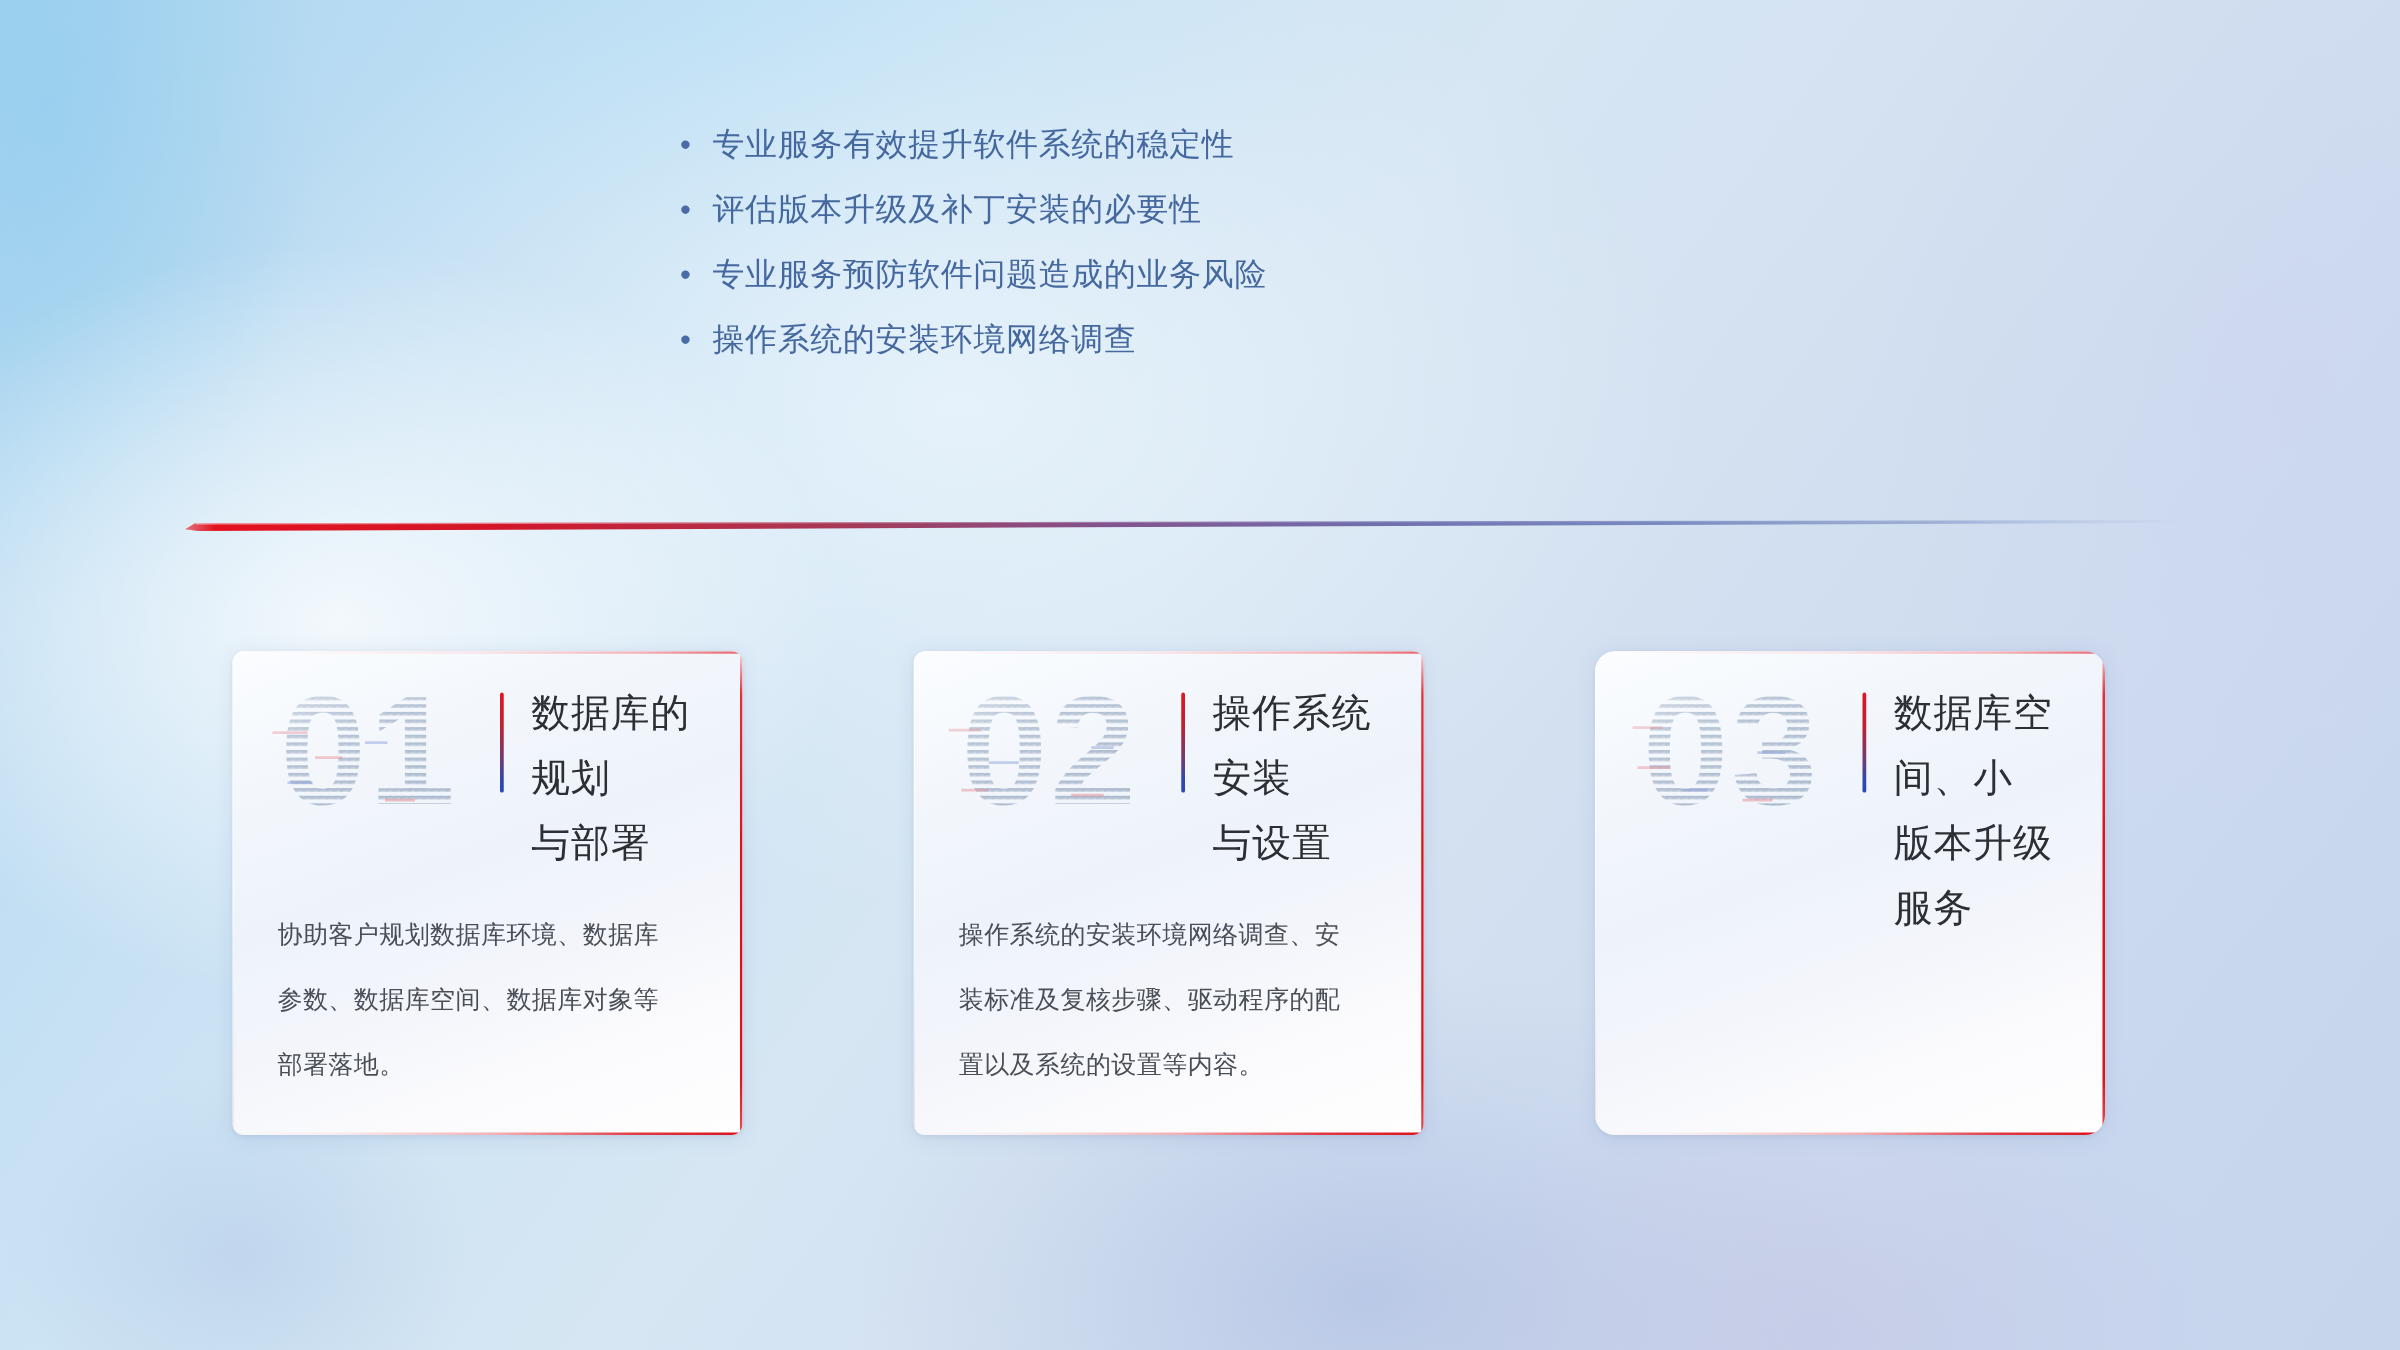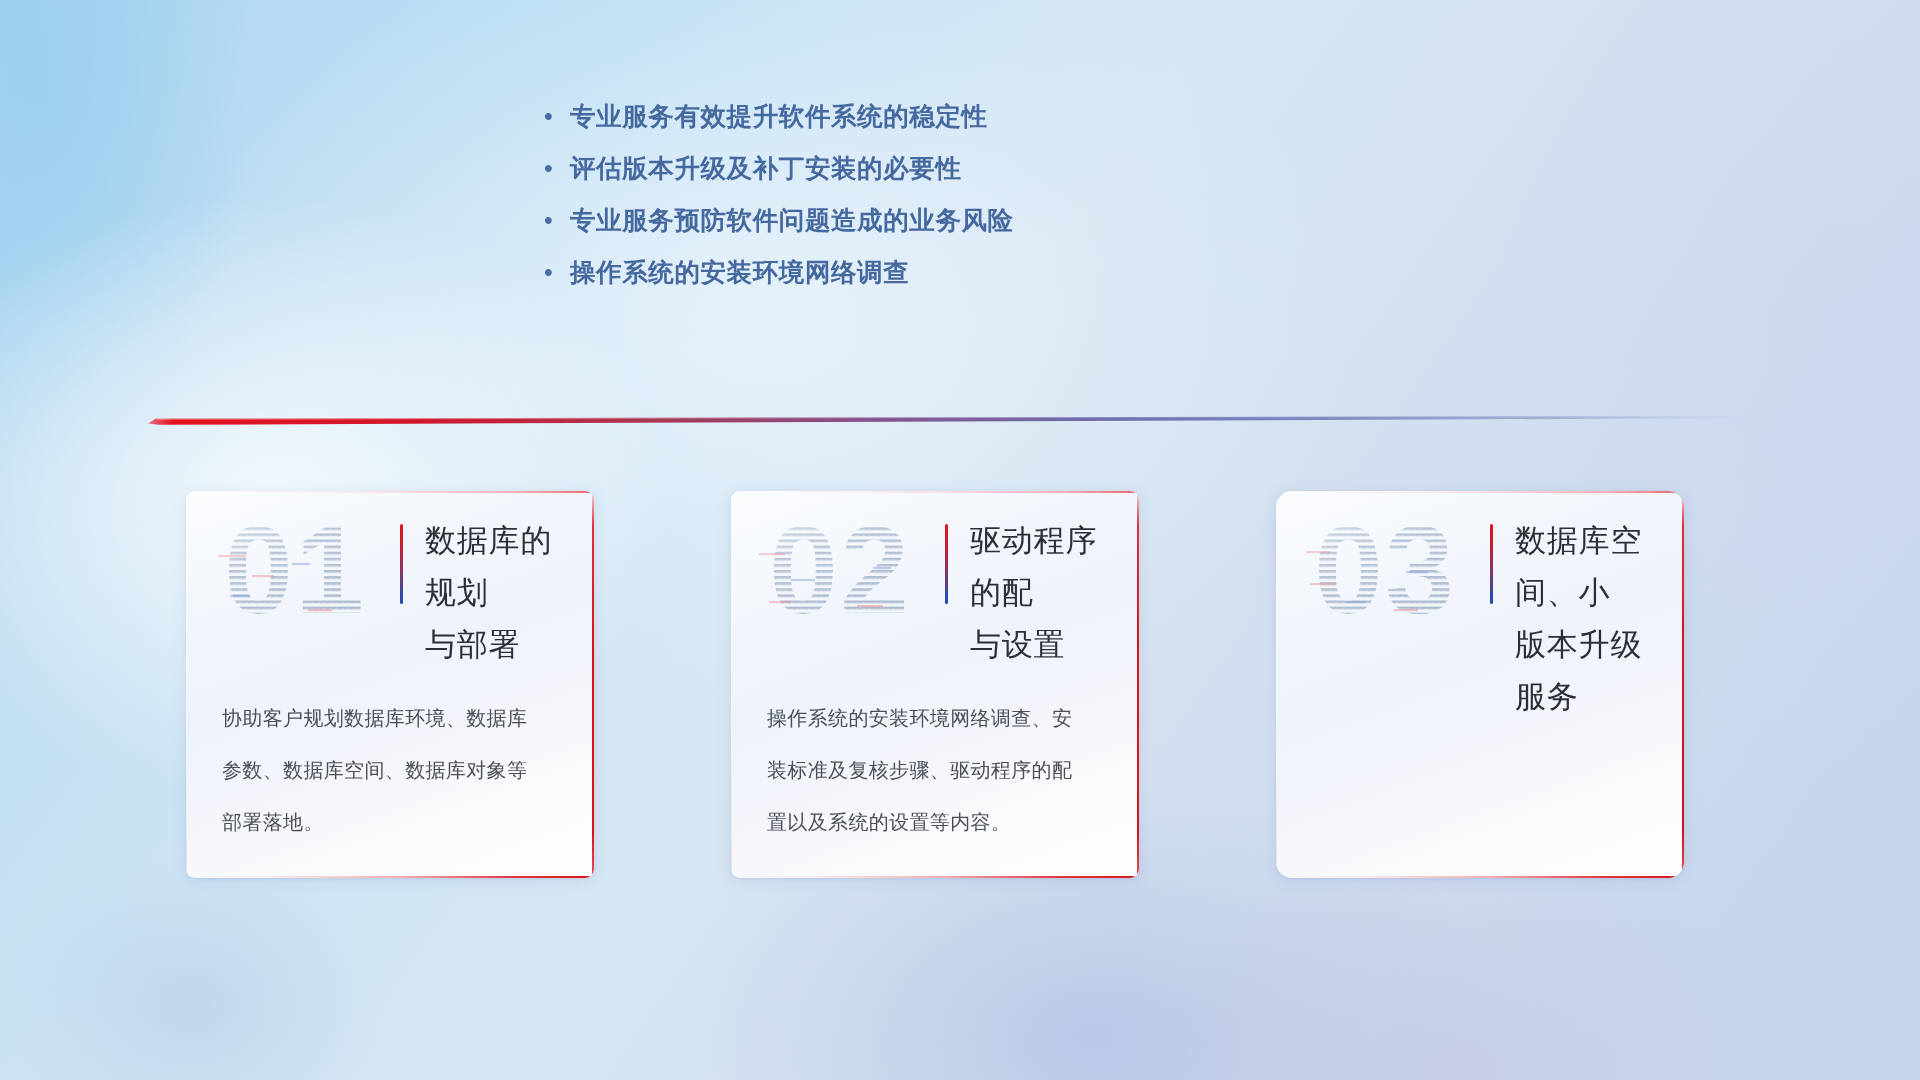--- a/index.html
+++ b/index.html
@@ -80,39 +80,39 @@
     line-height:52px;
     text-align:left;
     padding-left:4px;
   }
   .bullet-text{
     color:#45689f;
     font-size:25.5px;
     line-height:52px;
     letter-spacing:.6px;
     white-space:nowrap;
-    font-weight:700;
+    font-weight:400;
   }
 
   
   #divider{
     position:absolute;
     left:148px; top:408px;
     width:1600px; height:22px;
   }
 
   
   #cards{
     position:absolute;
     left:0; top:0; width:1920px; height:1080px;
     pointer-events:none;
   }
   .card{
     position:absolute;
-    top:491px;
+    top:521px;
     width:408px;
     height:387px;
     pointer-events:auto;
     border-radius:9px;
     background:
       linear-gradient(160deg,
         #fbfdff 0%,
         #f3f7fc 22%,
         #eef3fb 44%,
         #f3f5fb 62%,
@@ -354,21 +354,21 @@
             <rect x="46" y="70" width="24" height="2.2" fill="#8aa0d8"></rect>
             <rect x="24" y="92" width="22" height="2.2" fill="#e88d96"></rect>
             <rect x="112" y="96" width="26" height="2.2" fill="#e88d96"></rect>
             <rect x="128" y="58" width="18" height="2.2" fill="#8aa0d8"></rect>
           </g>
         </svg>
       </div>
 
       <div class="card-head">
         <div class="vbar"></div>
-        <div class="card-title">驱动程序的配
+        <div class="card-title">操作系统安装
 与设置</div>
       </div>
 
       <div class="card-body">操作系统的安装环境网络调查、安
 装标准及复核步骤、驱动程序的配
 置以及系统的设置等内容。</div>
     </div>
 
     <div class="card c3">
       <div class="edge-top"></div>

